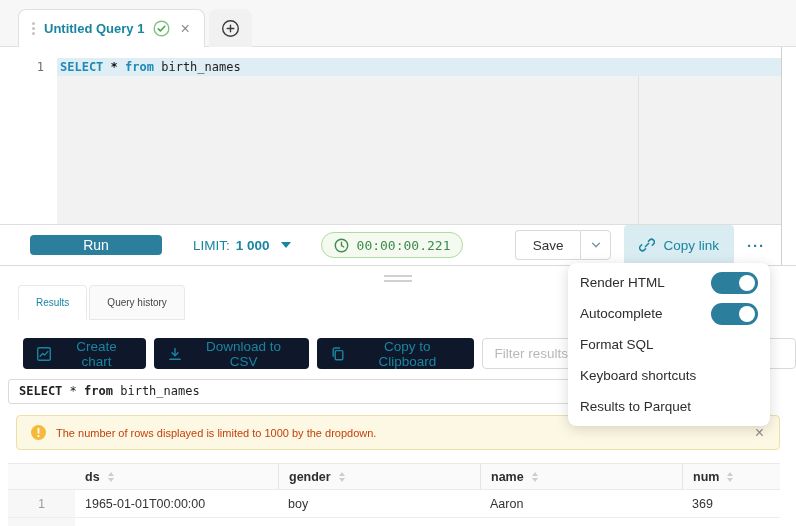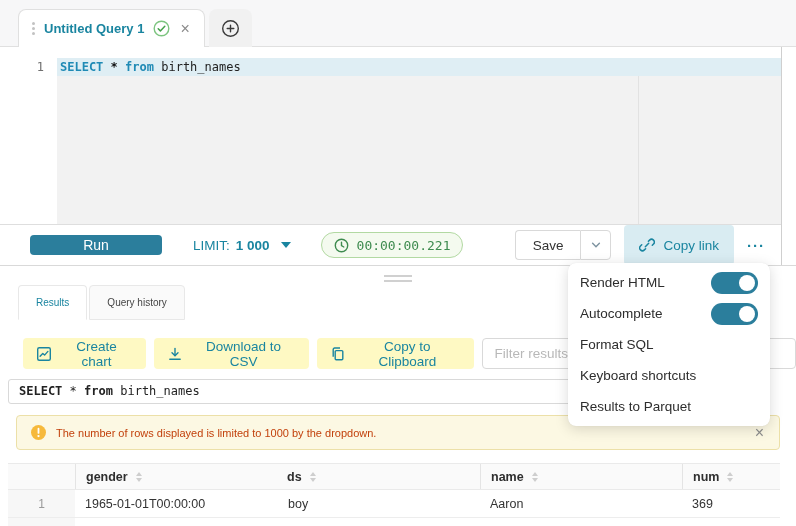--- a/index.html
+++ b/index.html
@@ -71,21 +71,21 @@
   .drag-handle i { display:block; height:2px; background:#d0d0d0; margin-bottom:3px; }
 
   
   .south-tabs { margin:19px 0 0 18px; display:flex; }
   .s-tab { height:35px; display:flex; align-items:center; padding:0 17px; font-size:10px;
            border:1px solid #e8e8e8; border-radius:4px 4px 0 0; cursor:pointer; }
   .s-tab.active { background:#fff; color:#1a85a0; border-bottom-color:#fff; }
   .s-tab.inactive { background:#fafafa; color:#454545; margin-left:2px; }
 
   .actions-row { margin:18px 0 0 23px; display:flex; gap:8px; align-items:center; }
-  .action-btn { height:31px; display:flex; align-items:center; gap:8px; background:#fef9c3;
+  .action-btn { height:31px; display:flex; align-items:center; gap:8px; background:#0f172a;
                 border:none; border-radius:4px; padding:0 13px; color:#1a85a0; font-size:13.5px;
                 font-family:inherit; cursor:pointer; }
   .filter-input { width:318px; height:31px; border:1px solid #d9d9d9; border-radius:4px;
                   padding:0 12px; font-size:13.5px; font-family:inherit; color:#333; outline:none; }
   .filter-input::placeholder { color:#b8b8b8; }
 
   .sql-preview { margin:10px 0 0 8px; width:762px; height:25px; border:1px solid #d9d9d9;
                  border-radius:3px; line-height:23px; padding-left:10px; font-size:12px;
                  color:#222; white-space:pre; background:#fff; }
   .sql-preview b { font-weight:bold; }
@@ -261,34 +261,34 @@
         <circle cx="8.5" cy="12.1" r="1.15" fill="#fff"></circle>
       </svg>
   </span>
   <span class="txt">The number of rows displayed is limited to 1000 by the dropdown.</span>
   <span class="close">×</span>
 </div>
 
 <div class="rtable">
   <div class="tr th-row">
     <div class="th c0"></div>
+    <div class="th c1">
+      <span>ds</span>
+      <span class="sort">
+          <i class="up"></i>
+          <i class="down"></i>
+        </span>
+    </div>
     <div class="th c2 divider">
       <span>gender</span>
       <span class="sort">
           <i class="up"></i>
           <i class="down"></i>
         </span>
     </div>
-    <div class="th c1">
-      <span>ds</span>
-      <span class="sort">
-          <i class="up"></i>
-          <i class="down"></i>
-        </span>
-    </div>
     <div class="th c3 divider">
       <span>name</span>
       <span class="sort">
           <i class="up"></i>
           <i class="down"></i>
         </span>
     </div>
     <div class="th c4 divider">
       <span>num</span>
       <span class="sort">

